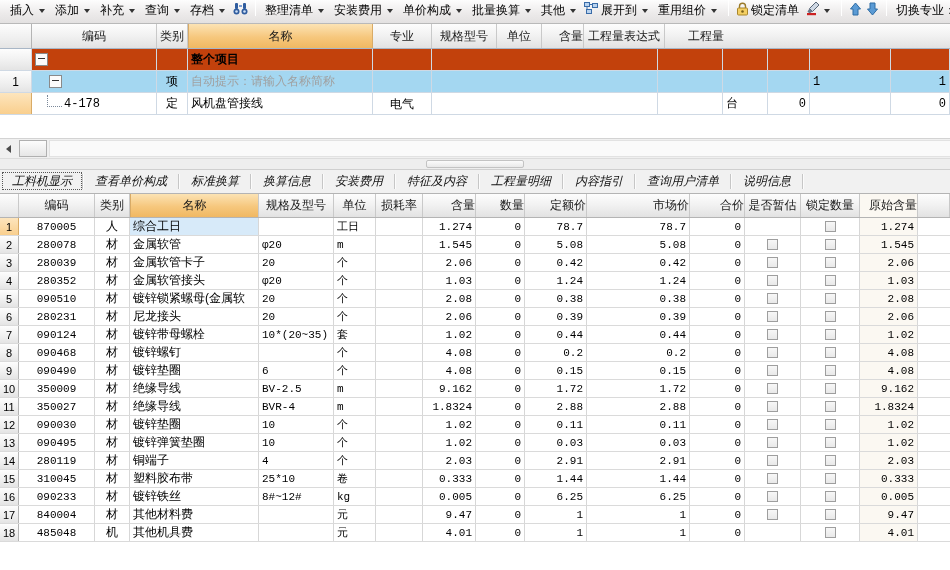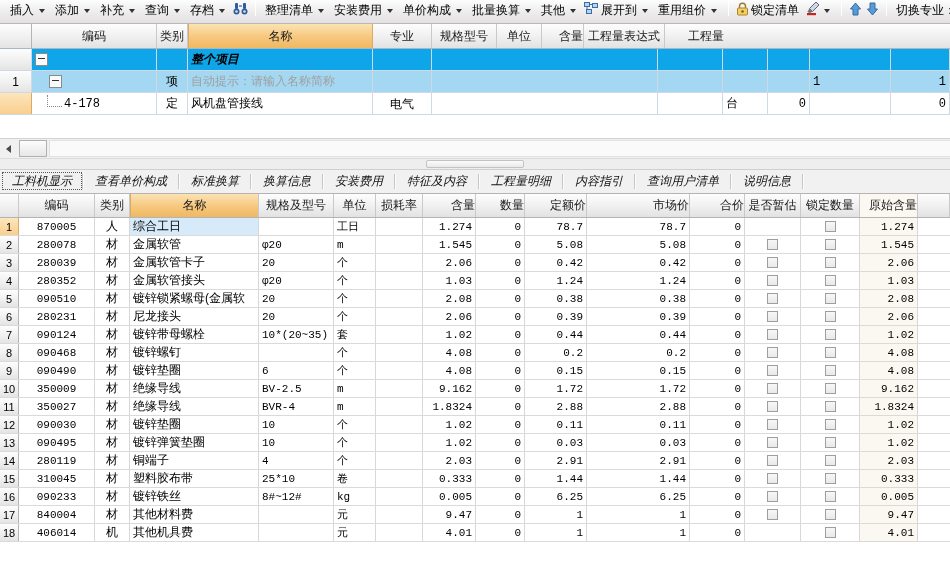--- a/index.html
+++ b/index.html
@@ -45,21 +45,21 @@
   .ugrid .row{height:22px;border-bottom:1px solid #cfd9e4;}
   .ugrid .cell{border-right:1px solid #cfd9e4;font-size:12px;}
   .u-no{width:32px;background:linear-gradient(#fdfdfd,#efefef 60%,#e4e4e4);
         border-right:1px solid #b4b4b4;justify-content:center;padding:0;font-size:11px;}
   .u-no.cur{background:linear-gradient(#fde5bd,#f9cf8e);border-right:1px solid #d9ab66;}
   .u-code{width:125px}.u-cat{width:31px;justify-content:center;padding:0}
   .u-name{width:185px}.u-major{width:59px;justify-content:center;padding:11px}
   .u-feat{width:226px}.u-spec{width:65px}.u-unit{width:45px}
   .u-cont{width:42px;justify-content:flex-end}.u-expr{width:81px}
   .u-qty{width:59px;justify-content:flex-end;border-right:none}
-  .row.proj{background:#0ea5e9;font-style:italic;}
+  .row.proj{background:#c2410c;}
   .row.sel{background:#a4d7f1;}
   .row.plain{background:#fff;}
   .bold{font-weight:bold;}
   .ph{color:#a0a0a0;}
   .expander{width:11px;height:11px;border:1px solid #8a8a8a;background:#fbfbfb;
     position:relative;display:inline-block;}
   .expander:before{content:"";position:absolute;left:2px;top:4px;width:7px;height:1px;background:#333;}
   .tline{width:14px;height:11px;border-left:1px dotted #7a8899;border-bottom:1px dotted #7a8899;
          margin:-6px 2px 0 12px;}
 
@@ -750,21 +750,21 @@
         <span class="cb"></span>
       </div>
       <div class="cell l-lock">
         <span class="cb"></span>
       </div>
       <div class="cell l-orig mono">9.47</div>
       <div class="cell l-tail"></div>
     </div>
       <div class="row">
       <div class="cell l-no">18</div>
-      <div class="cell l-code mono">406014</div>
+      <div class="cell l-code mono">485048</div>
       <div class="cell l-cat">机</div>
       <div class="cell l-name">其他机具费</div>
       <div class="cell l-spec mono"></div>
       <div class="cell l-unit mono">元</div>
       <div class="cell l-loss mono"></div>
       <div class="cell l-cont mono">4.01</div>
       <div class="cell l-qty mono">0</div>
       <div class="cell l-std mono">1</div>
       <div class="cell l-mkt mono">1</div>
       <div class="cell l-tot mono">0</div>

